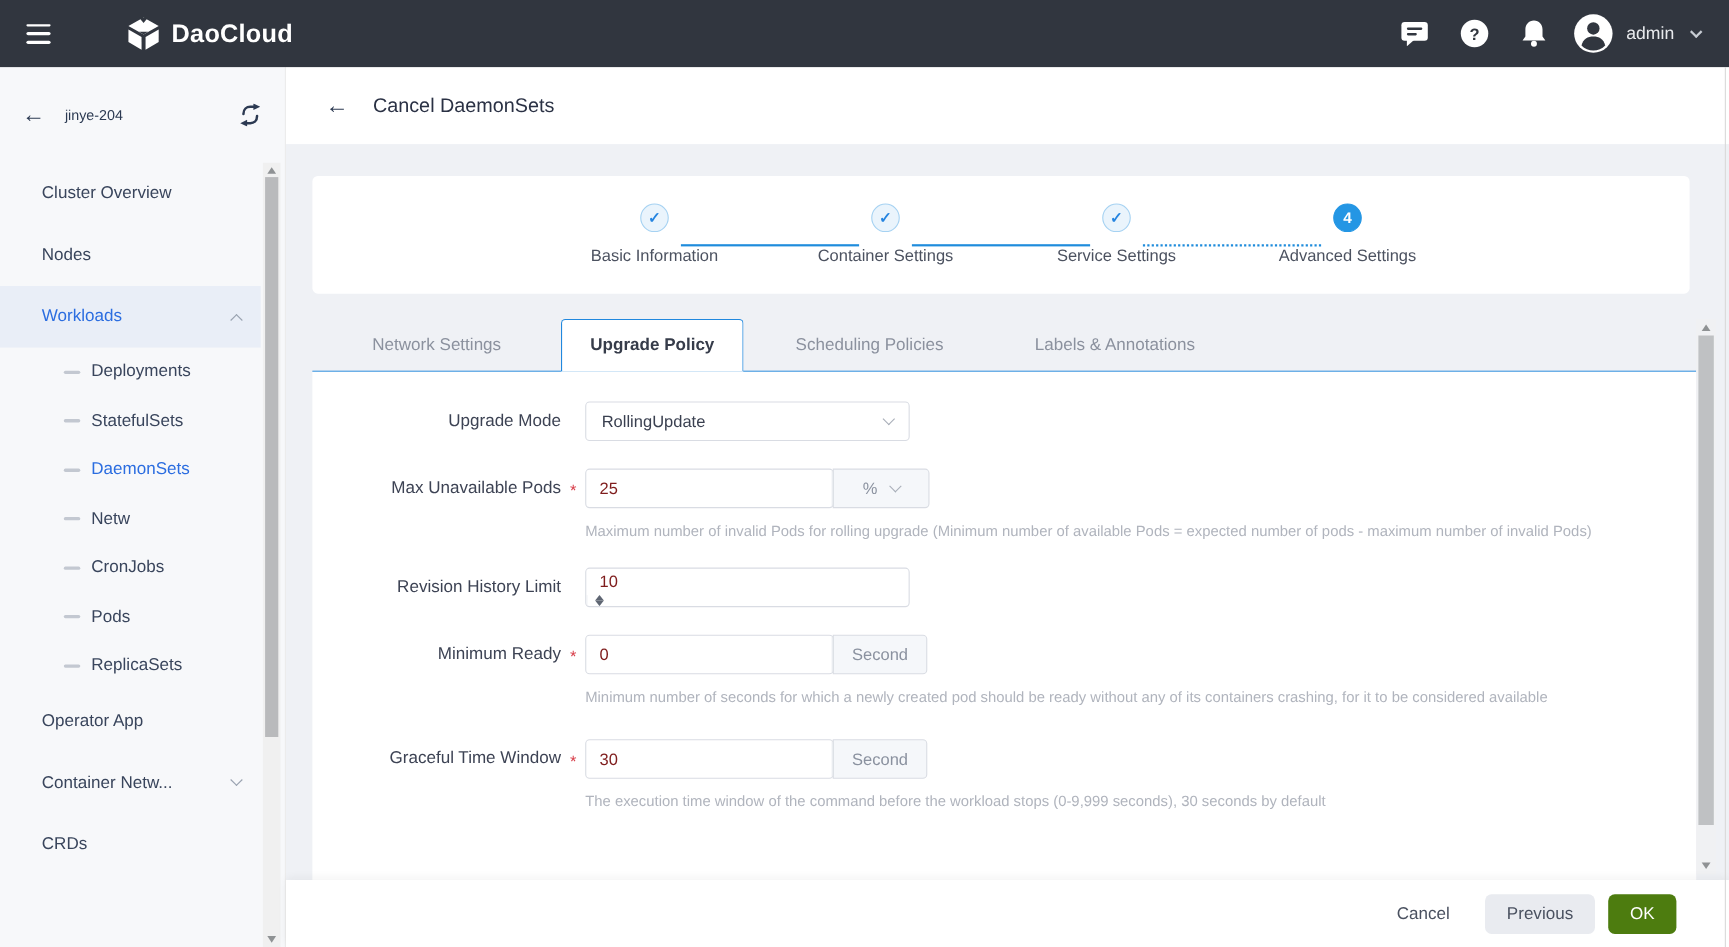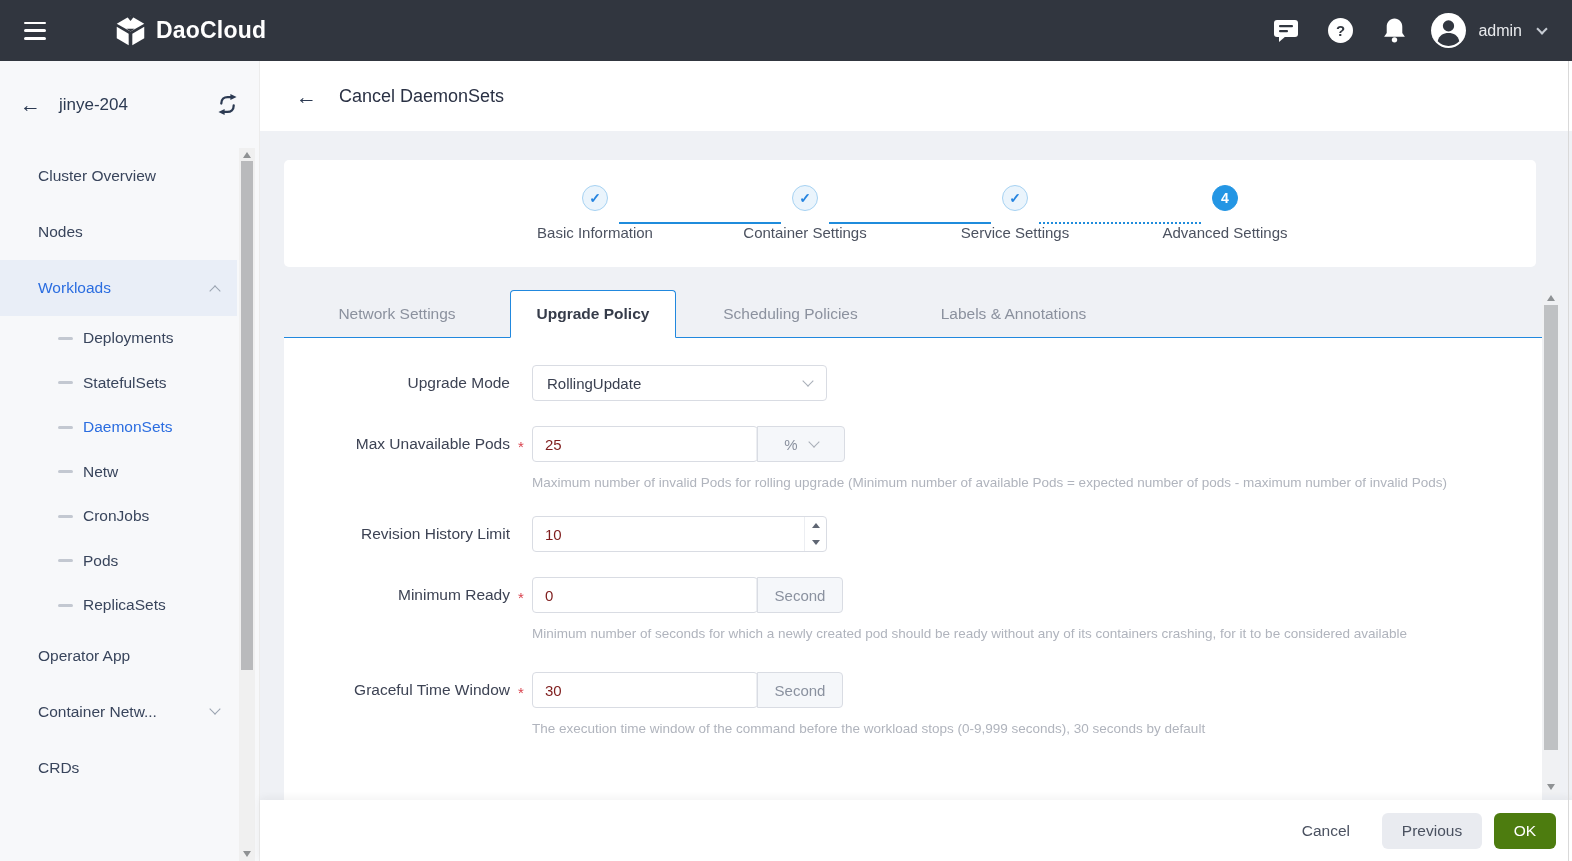--- a/index.html
+++ b/index.html
@@ -16,21 +16,21 @@
   .brand-name { color:#fff; font-size:23px; font-weight:bold; margin-left:9px; letter-spacing:0.2px; }
   .topbar-right { margin-left:auto; display:flex; align-items:center; padding-right:26px; }
   .top-icon { width:40px; height:40px; display:flex; align-items:center; justify-content:center; margin-left:14px; cursor:pointer; }
   .admin-name { color:#e8eaed; font-size:16px; margin-left:10px; }
   .top-chev { display:inline-block; width:8px; height:8px; border-right:2px solid #c7ccd3; border-bottom:2px solid #c7ccd3; transform:rotate(45deg); margin-left:16px; margin-top:-4px; }
 
   
   .sidebar { position:absolute; top:61px; left:0; width:260px; bottom:0; background:#f7f8fa; border-right:1px solid #ececec; }
   .side-header { height:87px; display:flex; align-items:center; padding:0 20px; }
   .back-arrow { font-size:21px; font-weight:bold; color:#2c3a52; cursor:pointer; line-height:1; }
-  .cluster-name { font-size:17px; color:#2c3a52; margin-left:18px; font-weight:500; }
+  .cluster-name { font-size:13px; color:#2c3a52; margin-left:18px; font-weight:500; }
   .sync-icon { margin-left:auto; cursor:pointer; display:flex; }
   .side-nav { position:absolute; top:87px; left:0; right:22px; }
   .nav-item { display:flex; align-items:center; height:56px; padding:0 18px 0 38px; font-size:15.5px; color:#39455c; cursor:pointer; }
   .nav-item.sub { height:44.5px; padding-left:58px; }
   .nav-item.active-parent { background:#e9eef7; color:#2b6de0; }
   .nav-item.active-sub .nav-label { color:#2b6de0; }
   .nav-item.gap-top { margin-top:14px; }
   .dash { display:inline-block; width:15px; height:3px; border-radius:2px; background:#c3c8d1; margin-right:10px; flex:0 0 auto; }
   .nav-chev { margin-left:auto; display:inline-block; width:8px; height:8px; border-right:1.8px solid #9aa3b0; border-bottom:1.8px solid #9aa3b0; }
   .nav-chev.up { transform:rotate(-135deg); margin-top:5px; }
@@ -74,21 +74,21 @@
   
   .form-row { display:flex; align-items:center; }
   .fgroup { margin-bottom:25px; }
   .form-label { width:226px; text-align:right; font-size:15.5px; color:#3d4354; flex:0 0 auto; }
   .star-col { width:22px; text-align:center; color:#d9434e; font-size:15px; flex:0 0 auto; padding-top:4px; }
   .field { display:flex; align-items:center; }
   .select-box { width:295px; height:36px; border:1px solid #d9dce3; border-radius:4px; background:#fff; display:flex; align-items:center; padding:0 14px; cursor:pointer; }
   .select-value { font-size:15px; color:#3a4050; }
   .sel-chev { margin-left:auto; display:inline-block; width:8px; height:8px; border-right:1.6px solid #a8aeb8; border-bottom:1.6px solid #a8aeb8; transform:rotate(45deg); margin-top:-4px; }
   .num-input { width:226px; height:36px; border:1px solid #d9dce3; border-radius:4px; background:#fff; display:flex; overflow:hidden; }
-  .num-input.wide { width:295px; }
+  .num-input.wide { width:295px;flex-direction:column; }
   .num-input input { border:0; outline:0; flex:1; padding:0 12px; font-size:15px; color:#7f1d1d; font-family:"Liberation Sans", sans-serif; background:transparent; }
   .spin { width:22px; border-left:1px solid #eceef2; display:flex; flex-direction:column; }
   .spin-btn { flex:1; display:flex; align-items:center; justify-content:center; cursor:pointer; }
   .tri-up { width:0; height:0; border-left:4px solid transparent; border-right:4px solid transparent; border-bottom:5px solid #5f6673; }
   .tri-down { width:0; height:0; border-left:4px solid transparent; border-right:4px solid transparent; border-top:5px solid #5f6673; }
   .tri-down.dim { border-top-color:#c7ccd4; }
   .unit-box { height:36px; margin-left:-1px; border:1px solid #d9dce3; border-radius:0 4px 4px 0; background:#f5f7fa; color:#8a919f; font-size:15px; display:flex; align-items:center; justify-content:center; cursor:pointer; }
   .unit-box.pct { width:88px; }
   .unit-box.sec { width:86px; }
   .unit-box .sel-chev { margin-left:12px; }
@@ -96,21 +96,21 @@
 
   
   .content-scroll { position:absolute; top:229px; right:12px; width:18px; height:505px; background:#f0f1f3; z-index:3; }
   .content-scroll .thumb { position:absolute; top:15px; left:2px; width:14px; height:445px; background:#bfc1c3; }
   .cs-arrow { position:absolute; left:5px; width:0; height:0; }
   .cs-up { top:5px; border-left:4px solid transparent; border-right:4px solid transparent; border-bottom:6px solid #8f9294; }
   .cs-down { bottom:5px; border-left:4px solid transparent; border-right:4px solid transparent; border-top:6px solid #8f9294; }
   .edge-line { position:absolute; top:61px; right:3px; width:1px; bottom:0; background:#d9d9d9; z-index:60; }
 
   
-  .footer { position:absolute; bottom:0; left:0; right:0; height:61px; background:#fff; box-shadow:0 -2px 8px rgba(31,35,41,0.06); display:flex; align-items:center; justify-content:flex-end; padding-right:16px; z-index:10; }
+  .footer { position:absolute; bottom:0; left:0; right:0; height:61px; background:#fff; box-shadow:0 -2px 8px rgba(31,35,41,0.06); display:flex; align-items:center; justify-content:flex-end; padding-right:48px; z-index:10; }
   .btn { height:36px; border:0; border-radius:6px; font-size:15.5px; cursor:pointer; font-family:"Liberation Sans", sans-serif; }
   .btn-text { background:none; color:#4a5160; padding:0 8px; margin-right:24px; }
   .btn-gray { background:#e9ebf0; color:#4a5160; width:100px; margin-right:12px; }
   .btn-primary { background:#4d7c0f; color:#fff; width:62px; font-weight:500; }
 </style>
 </head>
 <body>
 
 <div class="topbar">
   <div class="hamburger">

